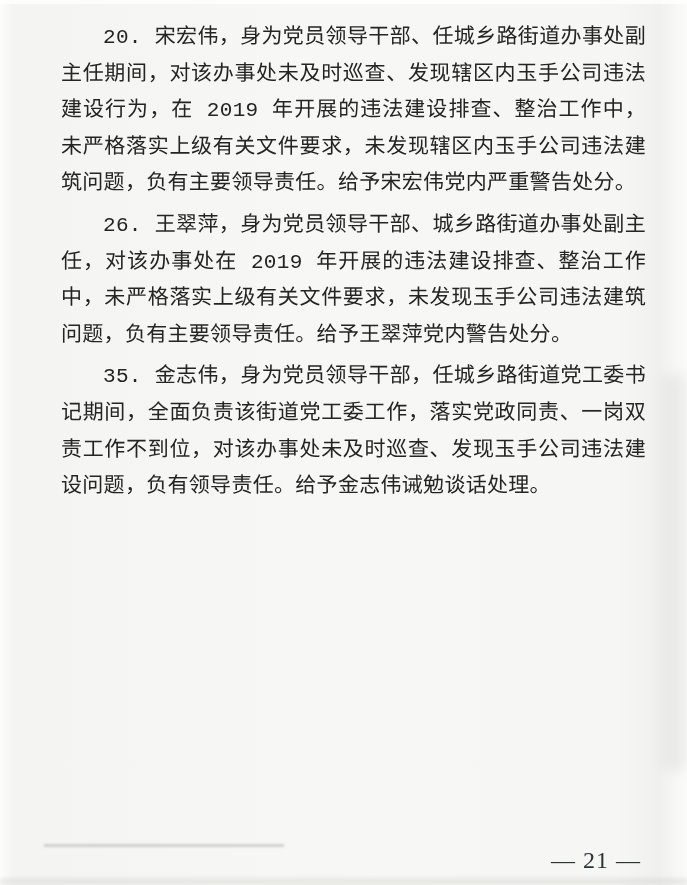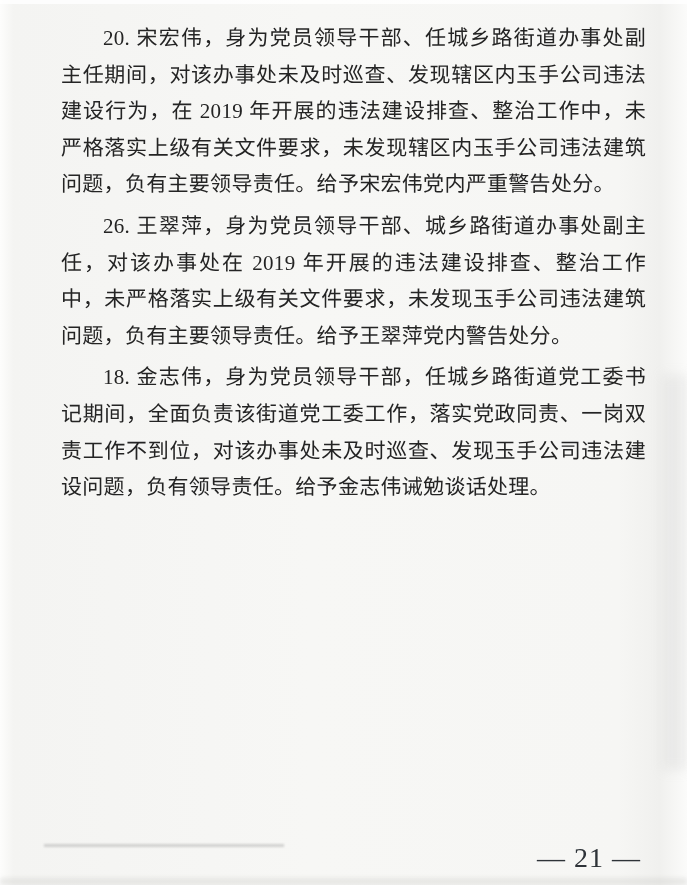--- a/index.html
+++ b/index.html
@@ -31,26 +31,27 @@
   }
   .para {
     margin: 0 0 5px 0;
     font-size: 21px;
     line-height: 36.6px;
     text-align: justify;
     text-justify: inter-character;
     text-indent: 2em;
     letter-spacing: 0.3px;
     color: #242424;
+    font-family: Liberation Mono, monospace;
   }
   .page-number {
     position: absolute;
     right: 46px;
     bottom: 11px;
-    font-size: 28px;
+    font-size: 24px;
     letter-spacing: 1px;
     color: #2e3338;
     white-space: pre;
   }
   .scan-artifact {
     position: absolute;
     pointer-events: none;
   }
   .artifact-right-band {
     right: 0;
@@ -87,21 +88,21 @@
 </head>
 <body>
 
 <div class="scan-page">
 
   <div class="scan-artifact artifact-top-edge"></div>
 
   <div class="text-block">
     <p class="para">20. 宋宏伟，身为党员领导干部、任城乡路街道办事处副主任期间，对该办事处未及时巡查、发现辖区内玉手公司违法建设行为，在 2019 年开展的违法建设排查、整治工作中，未严格落实上级有关文件要求，未发现辖区内玉手公司违法建筑问题，负有主要领导责任。给予宋宏伟党内严重警告处分。</p>
     <p class="para">26. 王翠萍，身为党员领导干部、城乡路街道办事处副主任，对该办事处在 2019 年开展的违法建设排查、整治工作中，未严格落实上级有关文件要求，未发现玉手公司违法建筑问题，负有主要领导责任。给予王翠萍党内警告处分。</p>
-    <p class="para">18. 金志伟，身为党员领导干部，任城乡路街道党工委书记期间，全面负责该街道党工委工作，落实党政同责、一岗双责工作不到位，对该办事处未及时巡查、发现玉手公司违法建设问题，负有领导责任。给予金志伟诫勉谈话处理。</p>
+    <p class="para">35. 金志伟，身为党员领导干部，任城乡路街道党工委书记期间，全面负责该街道党工委工作，落实党政同责、一岗双责工作不到位，对该办事处未及时巡查、发现玉手公司违法建设问题，负有领导责任。给予金志伟诫勉谈话处理。</p>
   </div>
 
   <div class="page-number">— 21 —</div>
 
   <div class="scan-artifact artifact-right-band"></div>
   <div class="scan-artifact artifact-streak"></div>
   <div class="scan-artifact artifact-bottom-band"></div>
 
 </div>
 

